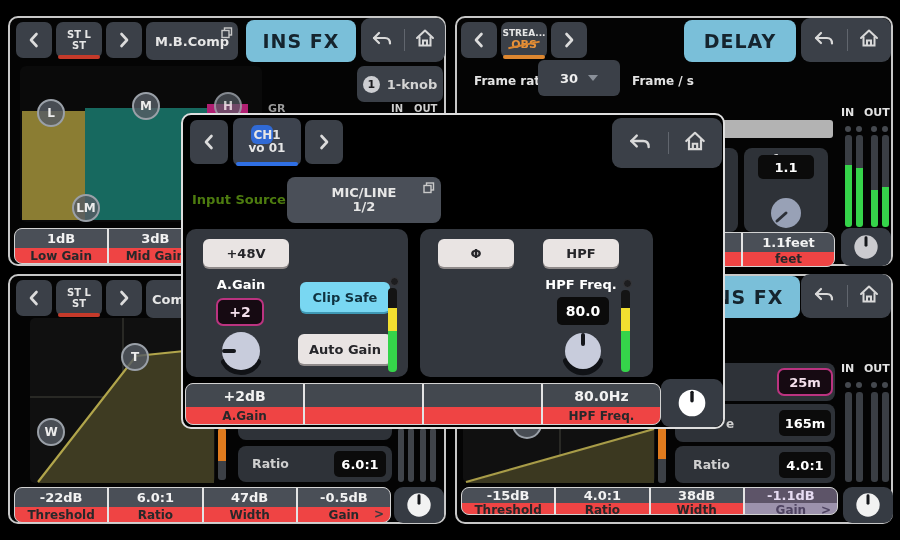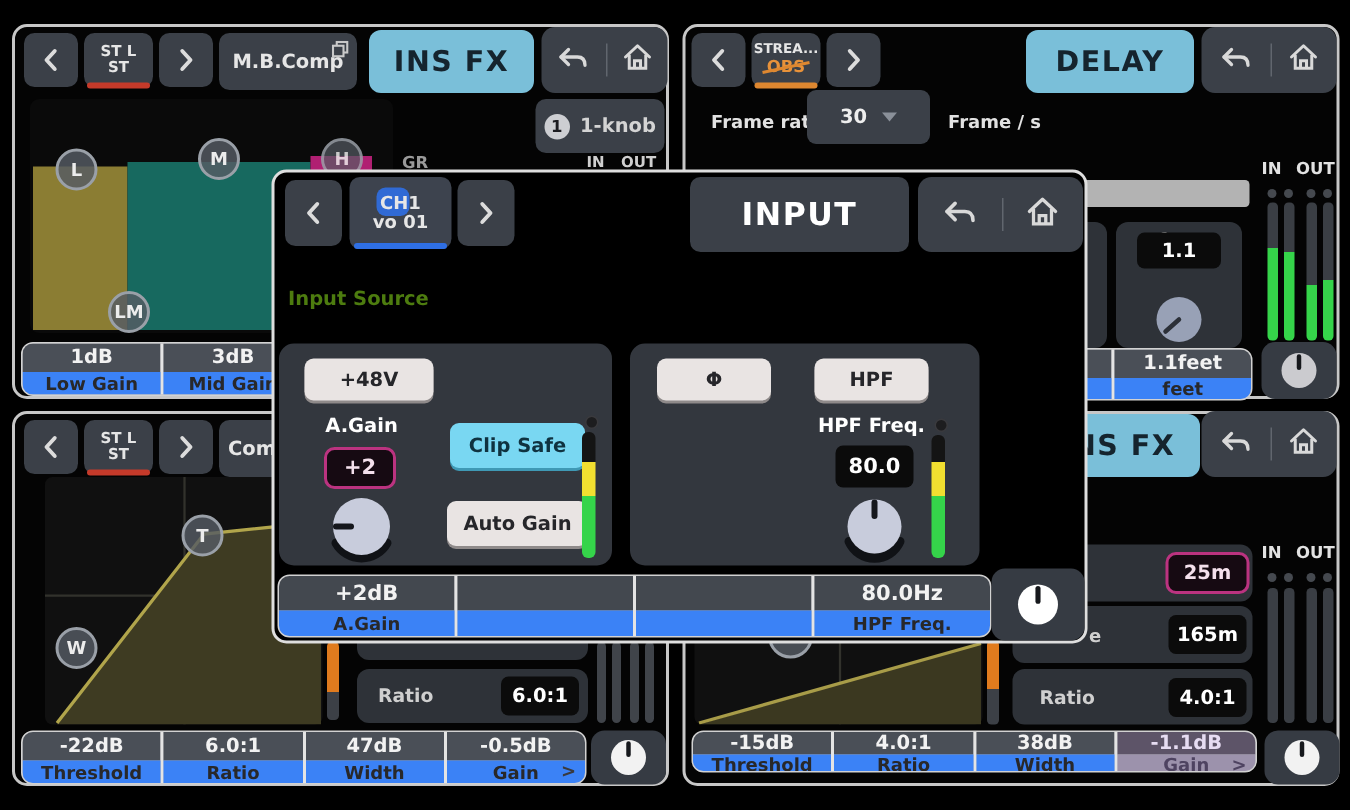--- a/index.html
+++ b/index.html
@@ -25,21 +25,21 @@
          display:flex;align-items:center;justify-content:center;box-sizing:border-box;}
   .fieldrow{position:absolute;background:#2e3238;border-radius:8px;}
   .mdot{position:absolute;width:6px;height:6px;border-radius:50%;background:#45494f;}
   .mbar{position:absolute;border-radius:3px;}
   .fwrap{position:absolute;display:flex;border:1.5px solid #d2d2d2;border-radius:8px;overflow:hidden;
          background:#bbbbbe;box-sizing:border-box;}
   .fcell{flex:1 1 0;display:flex;flex-direction:column;min-width:0;}
   .fcell+.fcell{border-left:2px solid #e4e4e4;}
   .fv{height:19px;background:#4a4f57;color:#f2f2f2;font-size:13px;font-weight:700;
       display:flex;align-items:center;justify-content:center;white-space:nowrap;}
-  .fl{position:relative;flex:1;background:#3b82f6;color:#28282a;font-size:12px;font-weight:700;
+  .fl{position:relative;flex:1;background:#ef4444;color:#28282a;font-size:12px;font-weight:700;
       display:flex;align-items:center;justify-content:center;white-space:nowrap;}
   .fl .chv{position:absolute;right:6px;top:0;font-weight:700;color:#3a3a3e;}
   .sel .fv{background:var(--gain_selected_dark,#5d5468);color:#e6dcf2;}
   .sel .fl{background:var(--gain_selected_light,#9c92ac);color:#4e4361;}
   .sel .fl .chv{color:#4e4361;}
   .mfoot .fv{height:23px;font-size:14px;background:#43484f;}
   .knobbox{position:absolute;background:#363b43;border-radius:9px;display:flex;align-items:center;justify-content:center;}
   .strike{position:relative;color:#e8923a;}
   .strike::after{content:"";position:absolute;left:-3px;right:-3px;top:46%;height:2px;
                  background:var(--underline_orange,#dd8730);transform:rotate(-12deg);}
@@ -374,35 +374,42 @@
     <span class="abs" style="left:18px;top:7px;width:22px;height:19px;background:var(--underline_blue,#2f6fe4);border-radius:6px;opacity:.9"></span>
     <span style="position:relative">CH1</span>
     <span style="position:relative">vo 01</span>
   </div>
   <div class="ustrip" style="left:236px;top:162px;width:62px;height:4px;background:var(--underline_blue,#2f6fe4)"></div>
   <div class="btn" style="left:305px;top:120px;width:38px;height:44px">
     <svg width="14" height="18" viewBox="0 0 14 18">
         <polyline points="4.5,3 10,9 4.5,15" fill="none" stroke="#dcdcdc" stroke-width="2.6" stroke-linecap="round" stroke-linejoin="round"></polyline>
       </svg>
   </div>
-  <div class="btn" style="left:460px;top:118px;width:146px;height:50px;font-size:21px;font-weight:700;letter-spacing:1px;color:#fff">INPUT</div>
   <div class="navbox" style="left:612px;top:118px;width:110px;height:50px">
     <span><svg width="26" height="24" viewBox="0 0 24 22">
           <path d="M9 6 L4 11 L9 16" fill="none" stroke="#d9d9d9" stroke-width="2.2" stroke-linecap="round" stroke-linejoin="round"></path>
           <path d="M4 11 H15 C18.5 11 20 13.2 20 16.5" fill="none" stroke="#d9d9d9" stroke-width="2.2" stroke-linecap="round"></path>
         </svg></span>
     <span class="navdiv"></span>
     <span><svg width="24" height="22" viewBox="0 0 22 20">
           <path d="M3 10 L11 2.5 L19 10" fill="none" stroke="#d9d9d9" stroke-width="2" stroke-linecap="round" stroke-linejoin="round"></path>
           <path d="M5.5 8.5 V17.5 H16.5 V8.5" fill="none" stroke="#d9d9d9" stroke-width="2"></path>
           <path d="M9 17.5 V12.5 H13 V17.5" fill="none" stroke="#d9d9d9" stroke-width="2"></path>
         </svg></span>
   </div>
 
   <div class="label" style="left:192px;top:192px;font-size:13px;color:#4d7c0f">Input Source</div>
+  <div class="btn chbtn" style="left:287px;top:177px;width:154px;height:46px;font-size:13px;background:#4a4f58;border-radius:8px">
+    <span>MIC/LINE</span>
+    <span>1/2</span>
+    <svg class="abs" style="right:6px;top:5px" width="12" height="12" viewBox="0 0 12 12">
+        <rect x="3.5" y="1" width="7" height="7" fill="none" stroke="#c9c9c9" stroke-width="1.4"></rect>
+        <rect x="1" y="3.5" width="7" height="7" fill="#4a4f58" stroke="#c9c9c9" stroke-width="1.4"></rect>
+      </svg>
+  </div>
 
   <div class="abs" style="left:186px;top:229px;width:222px;height:148px;background:#33373e;border-radius:10px"></div>
   <div class="lightbtn" style="left:203px;top:239px;width:86px;height:28px">+48V</div>
   <div class="label" style="left:203px;top:277px;width:76px;text-align:center;font-size:13px;color:#fff">A.Gain</div>
   <div class="magbox" style="left:216px;top:298px;width:48px;height:28px;font-size:14px">+2</div>
   <svg class="abs" style="left:216px;top:327px" width="50" height="50" viewBox="0 0 50 50">
     <path d="M8 35 A19.5 19.5 0 0 0 42 35" fill="none" stroke="#101216" stroke-width="6" stroke-linecap="round"></path>
     <circle cx="25" cy="24" r="19" fill="#c8ccdc"></circle>
     <line x1="8" y1="24" x2="18" y2="24" stroke="#15171c" stroke-width="4" stroke-linecap="round"></line>
   </svg>

